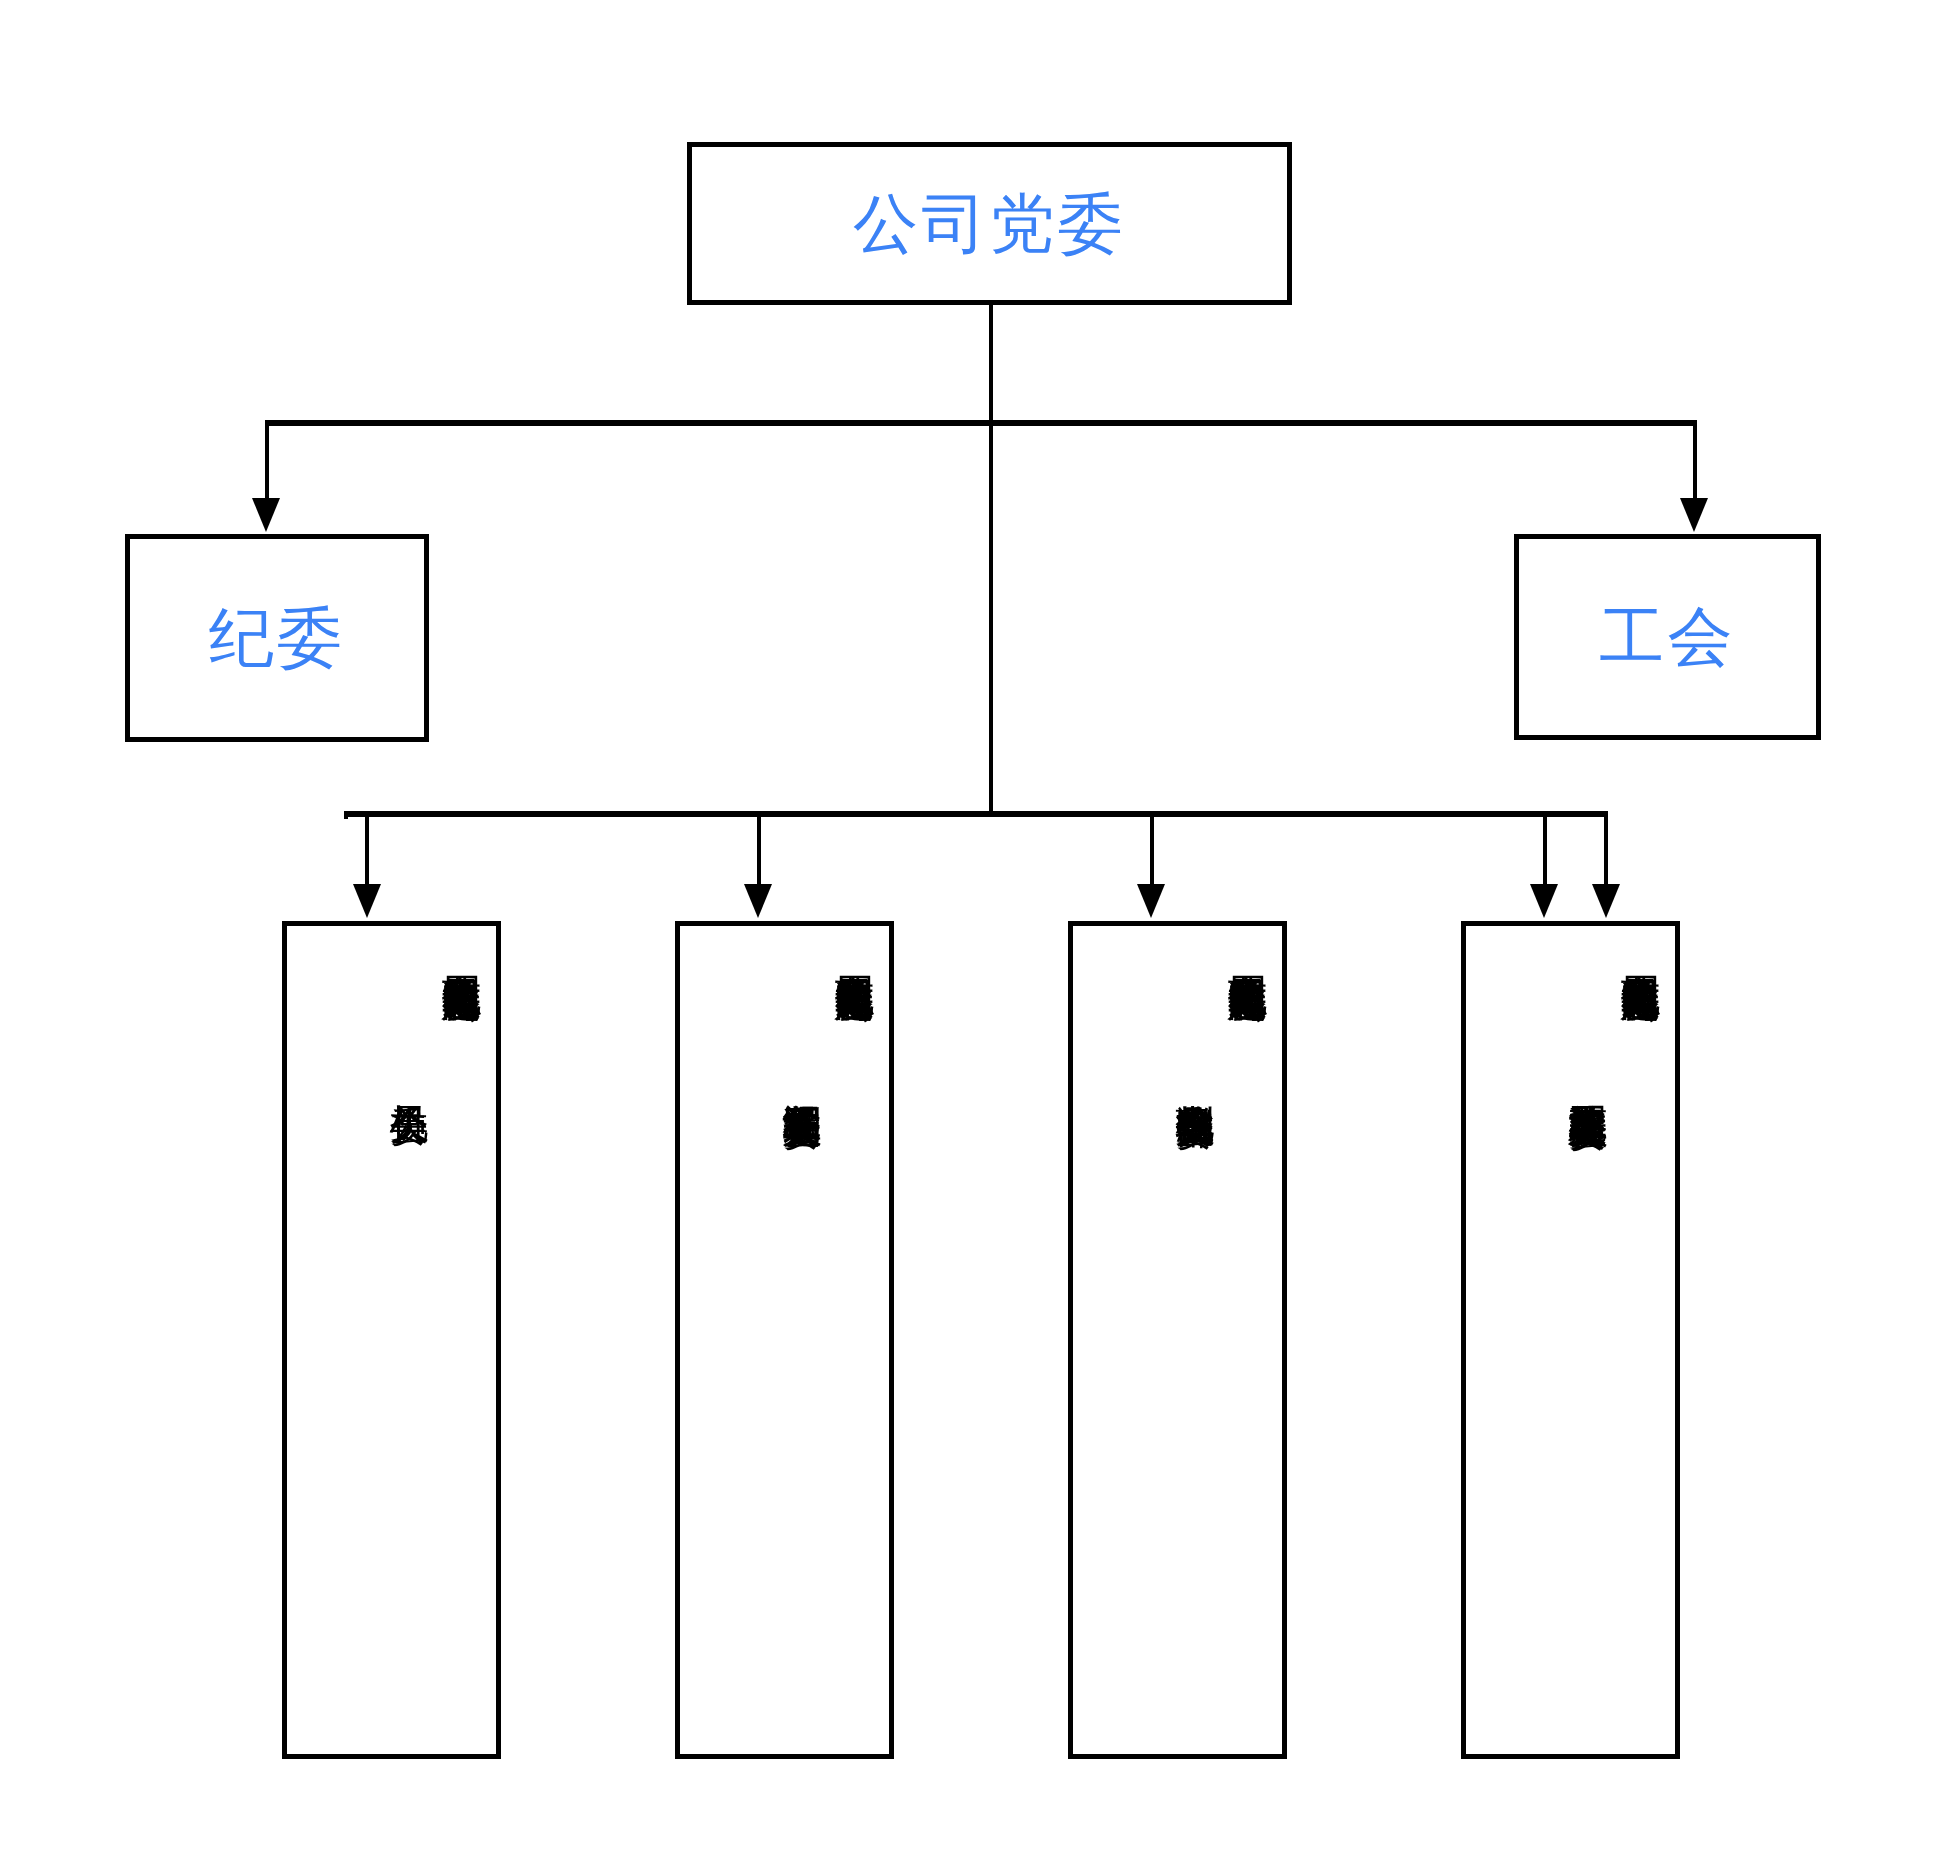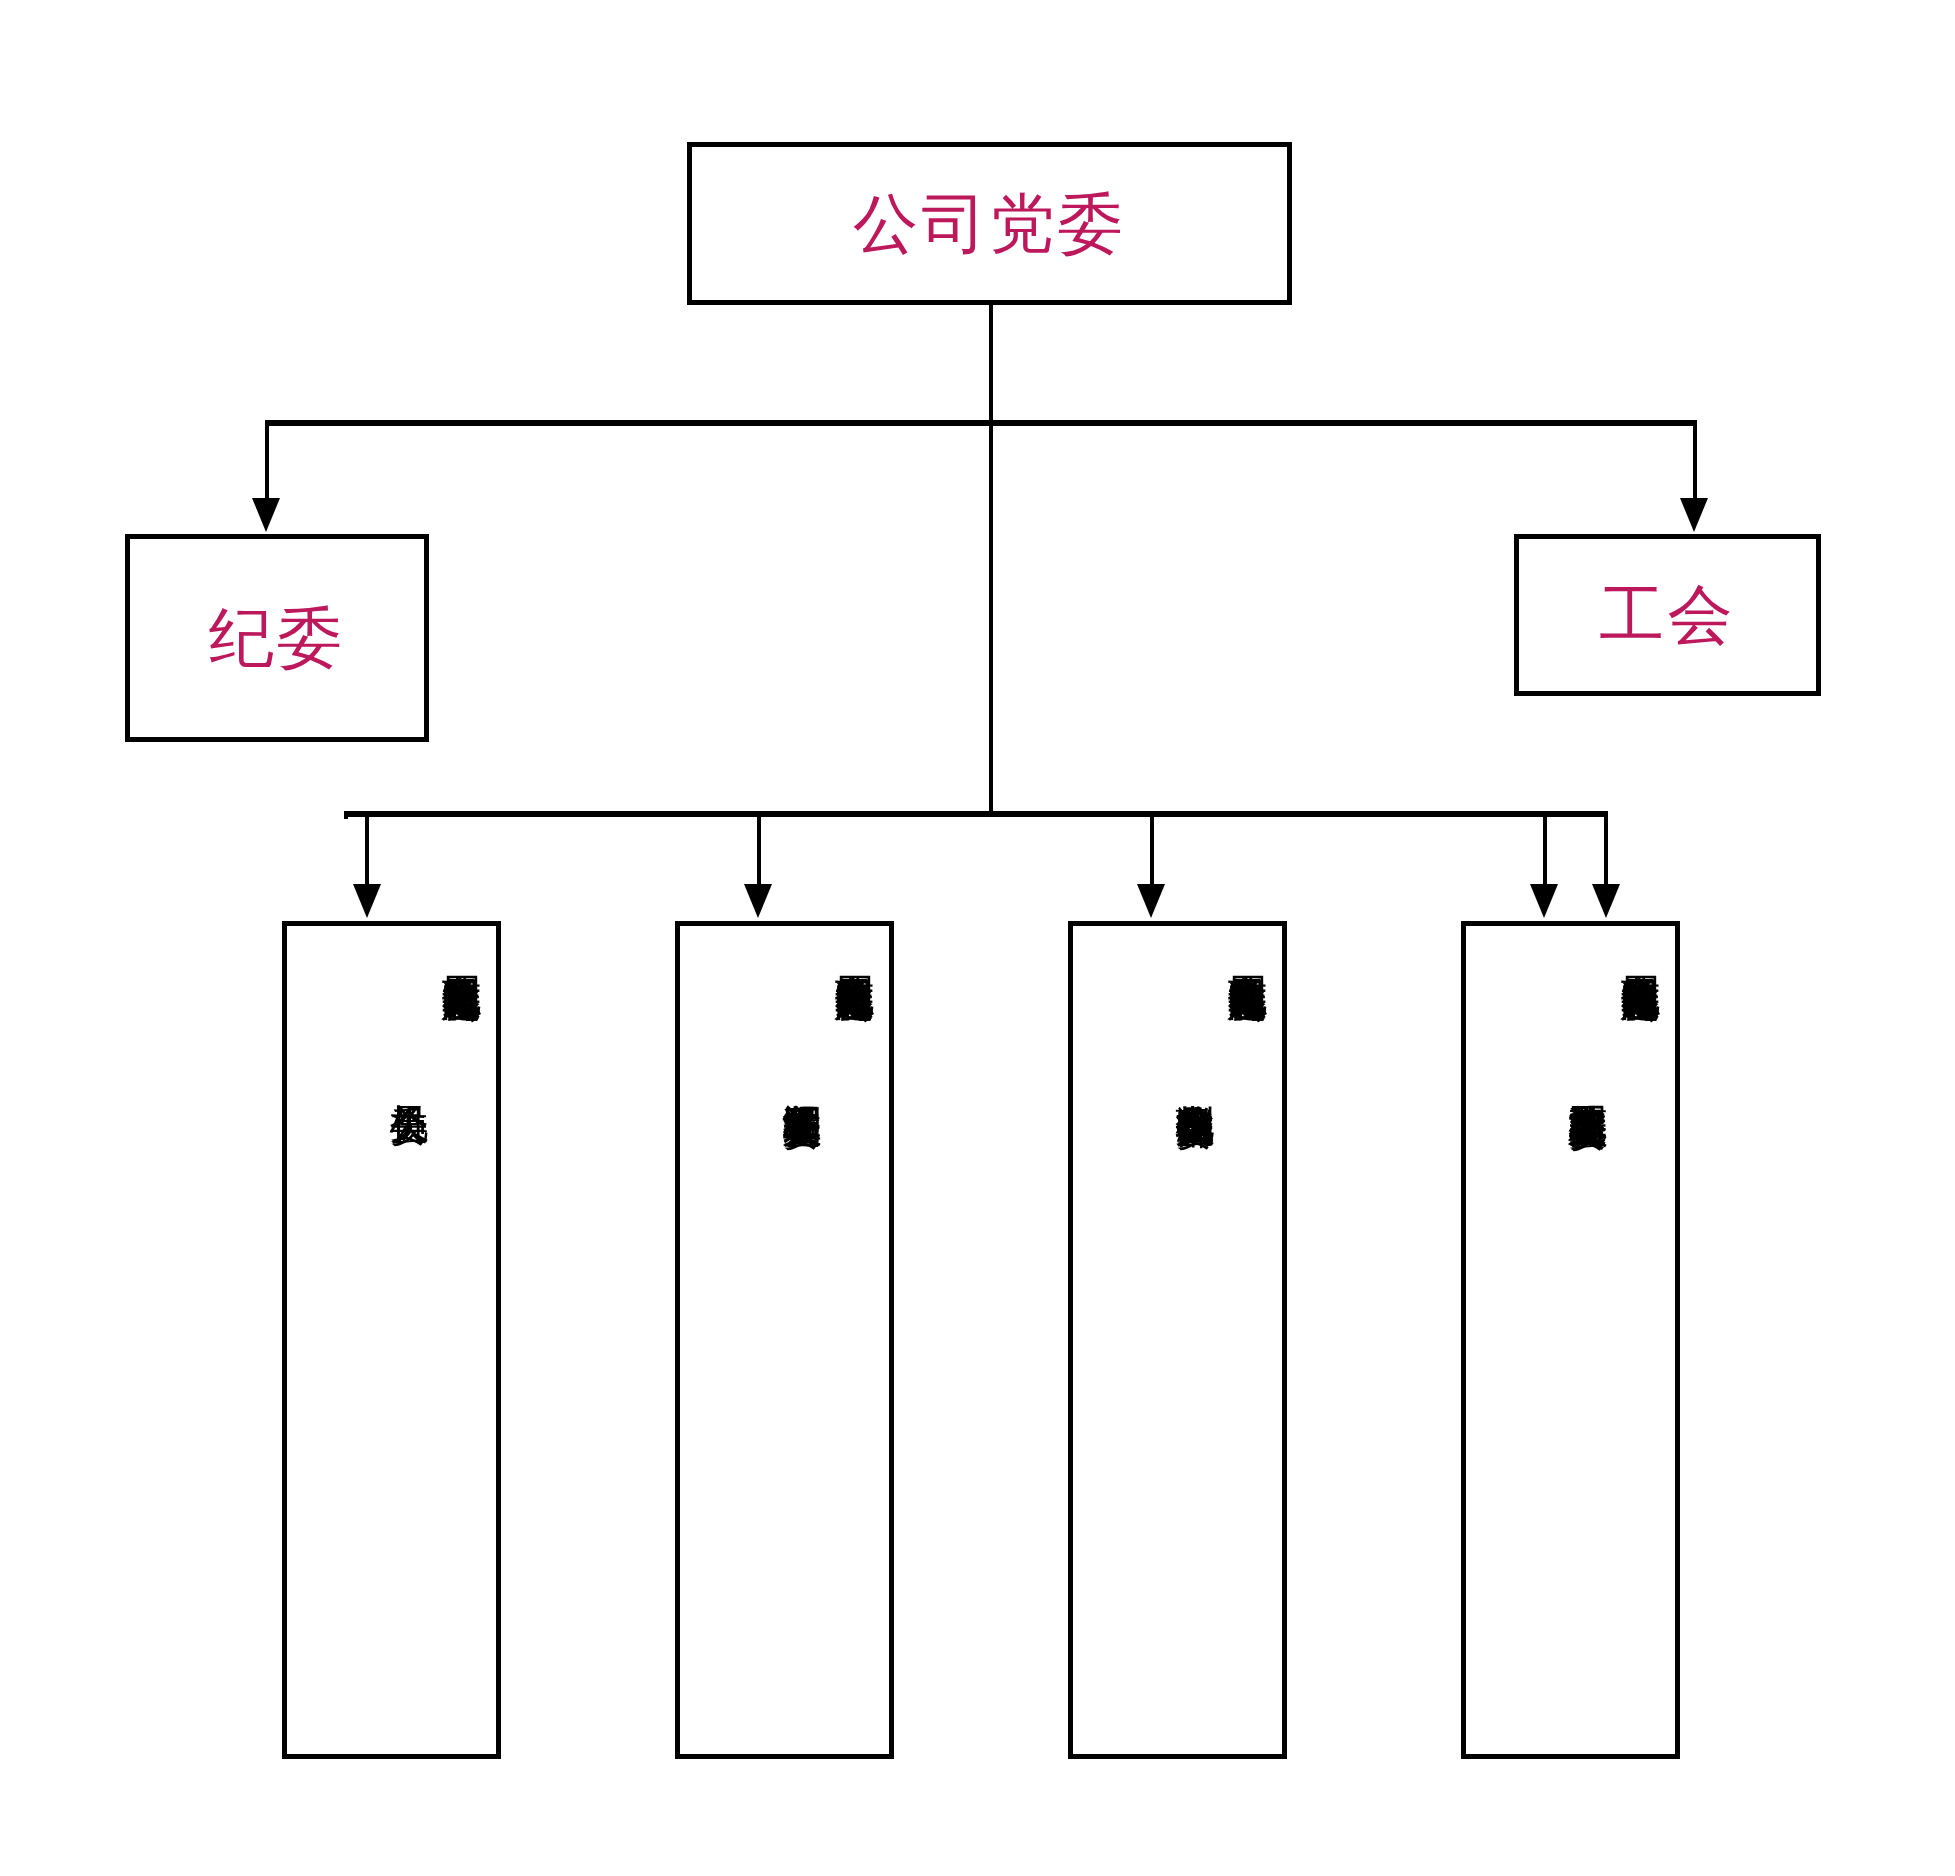--- a/index.html
+++ b/index.html
@@ -24,21 +24,21 @@
     border: 5px solid #000000;
   }
   .node-h {
     display: flex;
     align-items: center;
     justify-content: center;
   }
   .node-label-h {
     font-size: 65px;
     line-height: 1.1;
-    color: #be185d;
+    color: #3b82f6;
     letter-spacing: 3.3px;
     white-space: nowrap;
   }
   
   .node-v {
     display: flex;
     flex-direction: row-reverse;
     justify-content: flex-start;
     align-items: flex-start;
     padding-top: 19px;
@@ -108,21 +108,21 @@
   <div class="arrowhead" style="left:1592px; top:884px;"></div>
 
   <div class="node node-h" style="left:687px; top:142px; width:605px; height:163px;">
     <span class="node-label-h">公司党委</span>
   </div>
 
   <div class="node node-h" style="left:125px; top:534px; width:304px; height:208px;">
     <span class="node-label-h">纪委</span>
   </div>
 
-  <div class="node node-h" style="left:1514px; top:534px; width:307px; height:162px;">
+  <div class="node node-h" style="left:1514px; top:534px; width:307px; height:206px;">
     <span class="node-label-h">工会</span>
   </div>
 
   <div class="node node-v" style="left:282px; top:921px; width:219px; height:838px;">
     <span class="vcol">中共四川泸天化弘旭工程建设有限公司</span>
     <span class="vcol vcol-second">机关委员会</span>
   </div>
 
   <div class="node node-v" style="left:675px; top:921px; width:219px; height:838px;">
     <span class="vcol">中共四川泸天化弘旭工程建设有限公司</span>

